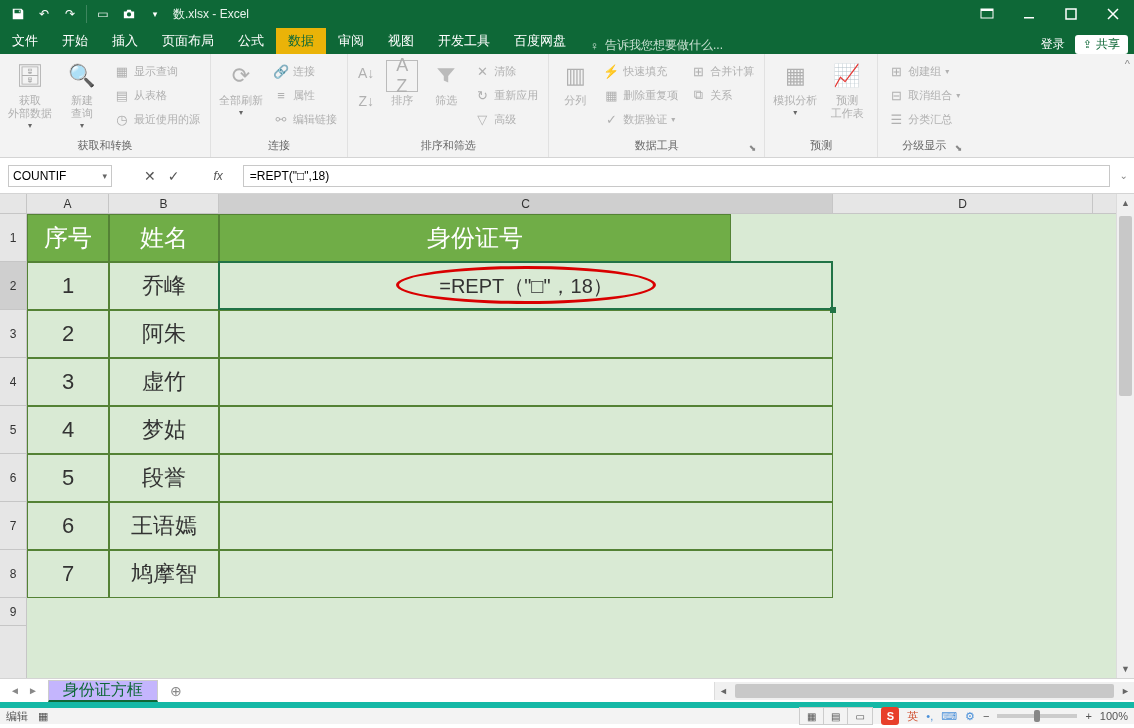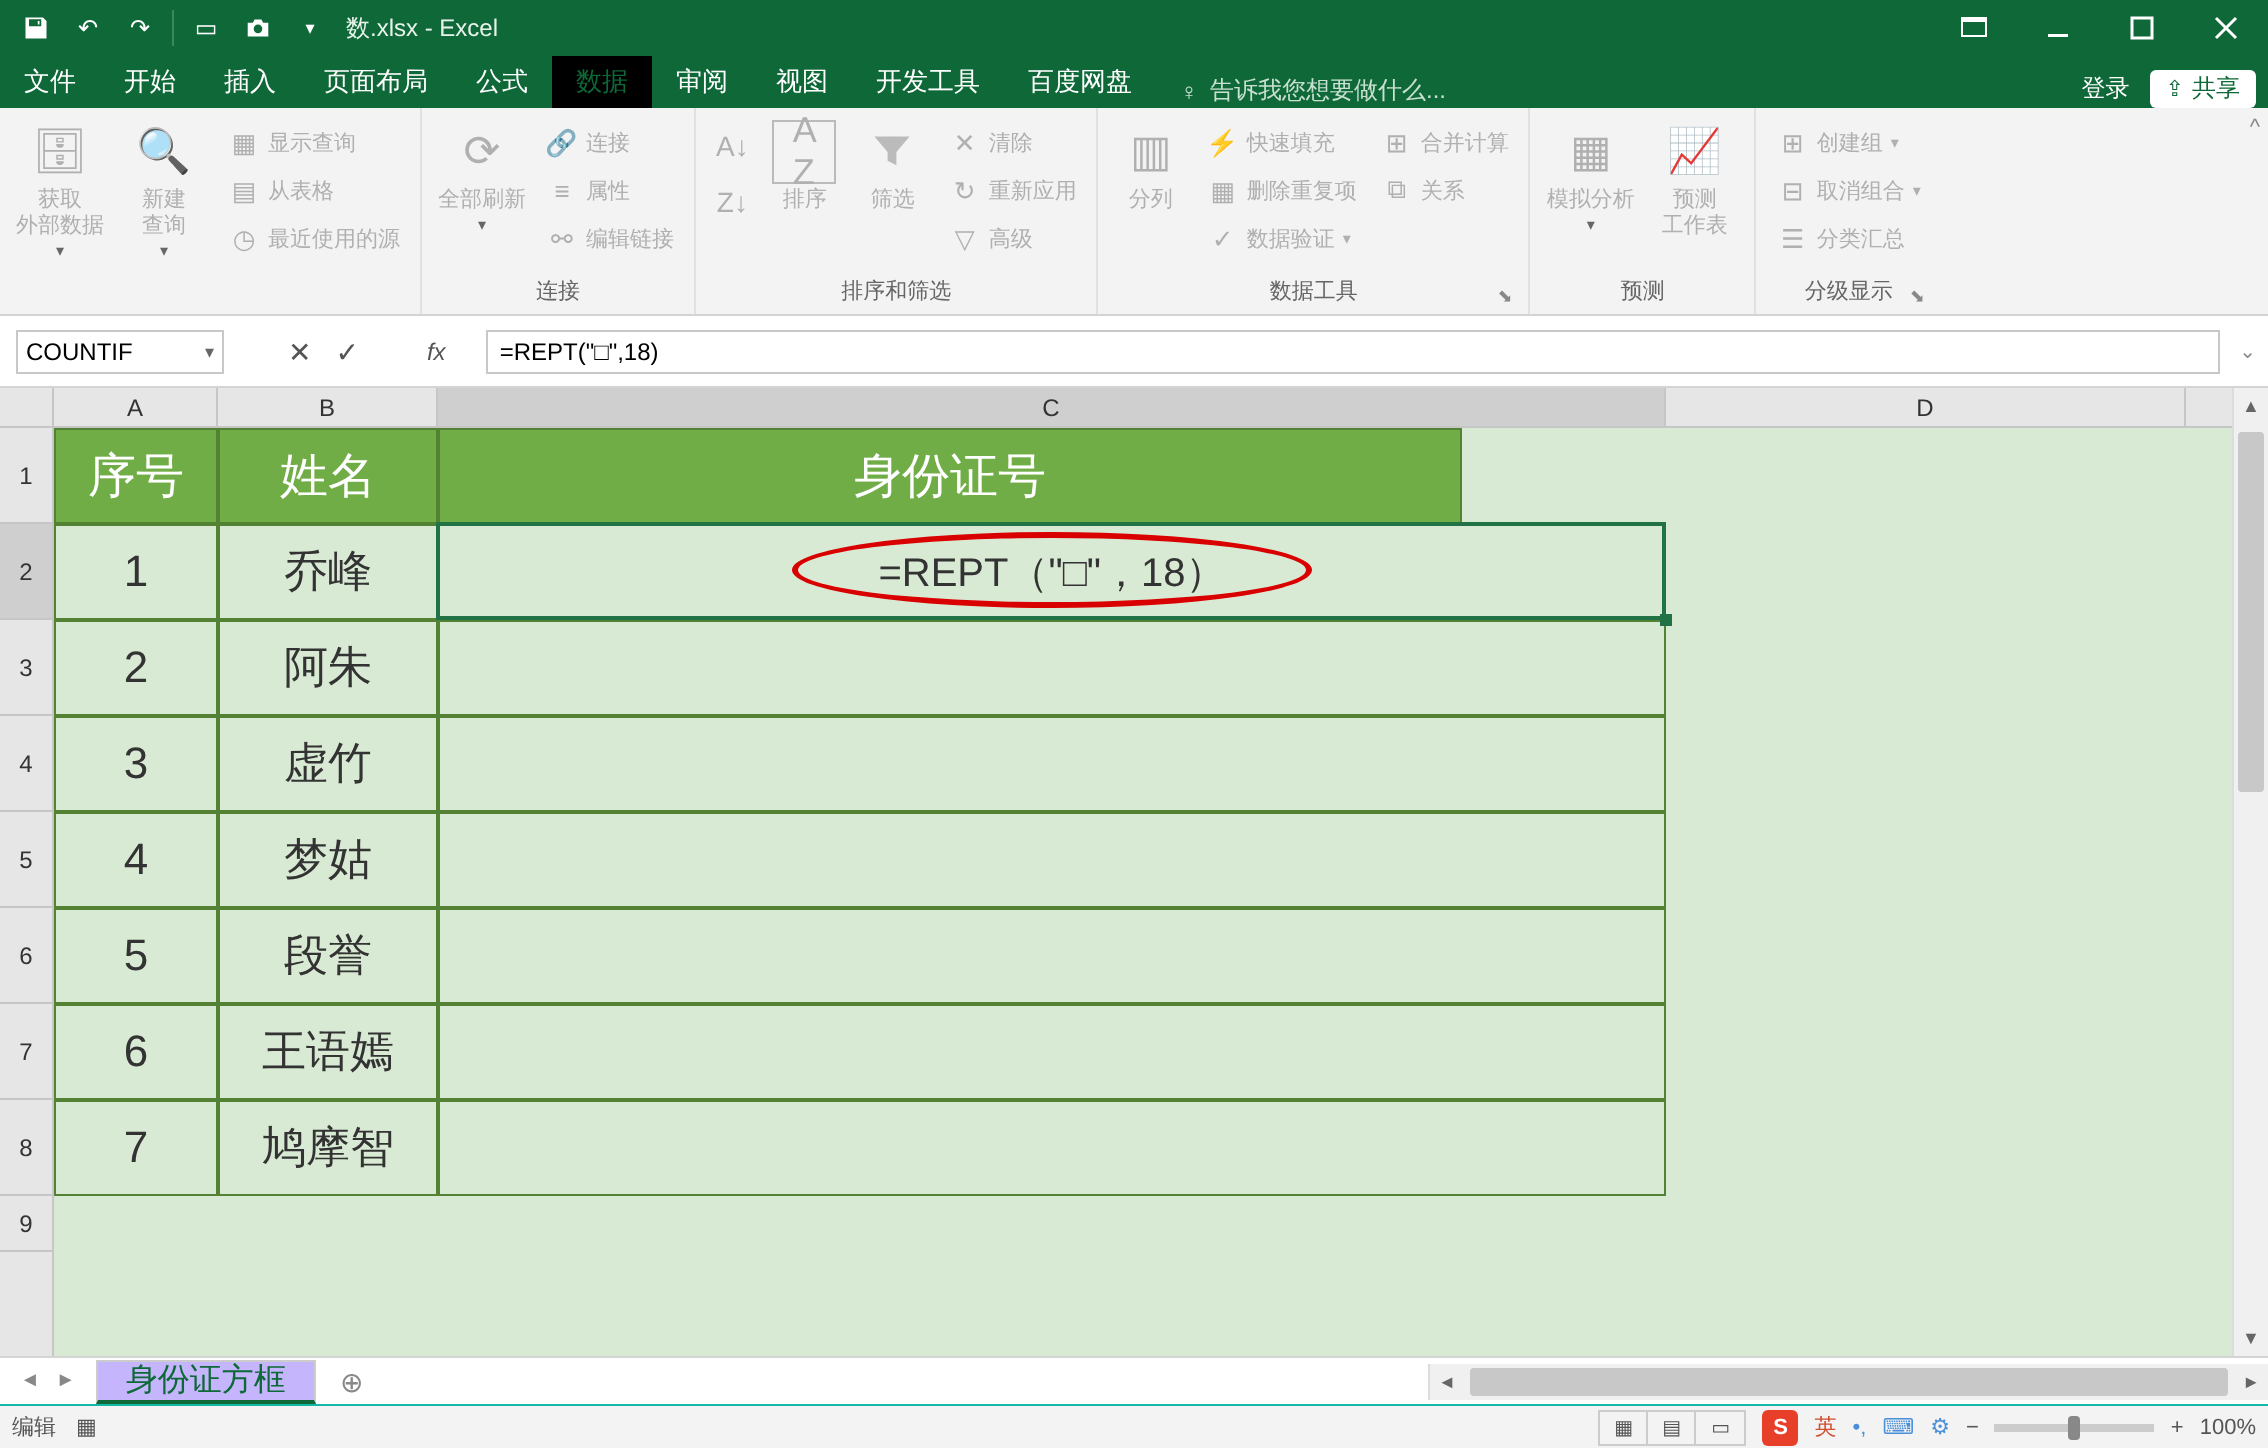--- a/index.html
+++ b/index.html
@@ -10,21 +10,21 @@
 .qat { display: flex; align-items: center; gap: 2px; padding: 0 6px; }
 .qat-btn { width: 24px; height: 22px; display: inline-flex; align-items: center; justify-content: center; color: #fff; border-radius: 2px; }
 .qat-sep { width: 1px; height: 18px; background: rgba(255,255,255,0.2); margin: 0 2px; }
 .titlebar-title { flex: 1; text-align: left; font-size: 12px; color: #e8f3ec; }
 .win-controls { display: flex; }
 .win-btn { width: 42px; height: 28px; display: inline-flex; align-items: center; justify-content: center; color: #fff; }
 
 
 .menutabs { height: 26px; background: #0e6837; display: flex; align-items: flex-end; }
 .menutab { padding: 0 12px; height: 26px; line-height: 26px; color: #fff; font-size: 13px; }
-.menutab.active { background: #000000; color: #0e6837; }
+.menutab.active { background: #eab308; color: #0e6837; }
 .tell-me { margin-left: 12px; display: flex; align-items: center; color: #c8e0d1; gap: 6px; }
 .right-area { margin-left: auto; display: flex; align-items: center; gap: 10px; padding-right: 6px; color: #fff; }
 .share-btn { background: #fff; color: #0e6837; border-radius: 3px; padding: 1px 8px; display: inline-flex; align-items: center; gap: 4px; }
 
 
 .ribbon { height: 104px; background: #f3f3f3; border-bottom: 1px solid #d4d4d4; display: flex; }
 .rgroup { border-right: 1px solid #e1e1e1; display: flex; flex-direction: column; justify-content: space-between; padding: 4px 6px 0; }
 .rgroup-body { display: flex; gap: 4px; flex: 1; }
 .rgroup-label { text-align: center; font-size: 11px; color: #666; padding: 2px 0 4px; position: relative; }
 .rgroup-label .launcher { position: absolute; right: 2px; bottom: 4px; font-size: 9px; color: #888; }
@@ -69,21 +69,21 @@
 
 
 .sheet-tab-bar { height: 24px; background: #fff; border-top: 1px solid #d4d4d4; display: flex; align-items: center; }
 .nav-btns { display: flex; gap: 8px; padding: 0 10px; color: #888; font-size: 10px; }
 .sheet-tab { height: 22px; padding: 0 14px; border: 1px solid #ccc; border-bottom: 2px solid #0e6837; background: #c4b5fd; display: flex; align-items: center; font-size: 16px; color: #0e6837; }
 .new-sheet { width: 24px; height: 24px; display: flex; align-items: center; justify-content: center; color: #888; border: 1px solid transparent; border-radius: 50%; font-size: 14px; margin-left: 6px; }
 .hscroll { margin-left: auto; height: 18px; flex: 0 0 420px; background: #f0f0f0; border-left: 1px solid #dcdcdc; position: relative; display: flex; align-items: center; }
 .hscroll .thumb { position: absolute; left: 20px; right: 20px; top: 2px; bottom: 2px; background: #c8c8c8; border-radius: 2px; }
 
 
-.statusbar { height: 22px; background: #f3f3f3; border-top: 1px solid #14b8a6; display: flex; align-items: center; font-size: 11px; color: #555; padding: 0 6px; }
+.statusbar { height: 22px; background: #f3f3f3; border-top: 6px solid #14b8a6; display: flex; align-items: center; font-size: 11px; color: #555; padding: 0 6px; }
 .status-right { margin-left: auto; display: flex; align-items: center; gap: 8px; }
 .view-btns { display: flex; border: 1px solid #ccc; }
 .view-btn { width: 24px; height: 16px; border-right: 1px solid #ccc; display: flex; align-items: center; justify-content: center; font-size: 10px; }
 .view-btn:last-child { border-right: none; }
 .ime-badge { background: #e83f2a; color: #fff; width: 18px; height: 18px; border-radius: 3px; display: inline-flex; align-items: center; justify-content: center; font-weight: bold; }
 .zoom-slider { width: 80px; height: 4px; background: #ccc; position: relative; }
 .zoom-slider .knob { position: absolute; left: 50%; top: -4px; width: 6px; height: 12px; background: #888; border-radius: 2px; transform: translateX(-50%); }
 svg { display: block; }
 </style>
 </head>
@@ -181,20 +181,21 @@
         <span class="small-btn disabled">
             <span class="icon">▤</span>
             <span>从表格</span>
           </span>
         <span class="small-btn disabled">
             <span class="icon">◷</span>
             <span>最近使用的源</span>
           </span>
       </div>
     </div>
+    <div class="rgroup-label">获取和转换</div>
   </div>
 
   <div class="rgroup">
     <div class="rgroup-body">
       <div class="big-btn disabled">
         <span class="icon">⟳</span>
         <span class="lbl">全部刷新</span>
         <span class="drop">▾</span>
       </div>
       <div class="stack">

